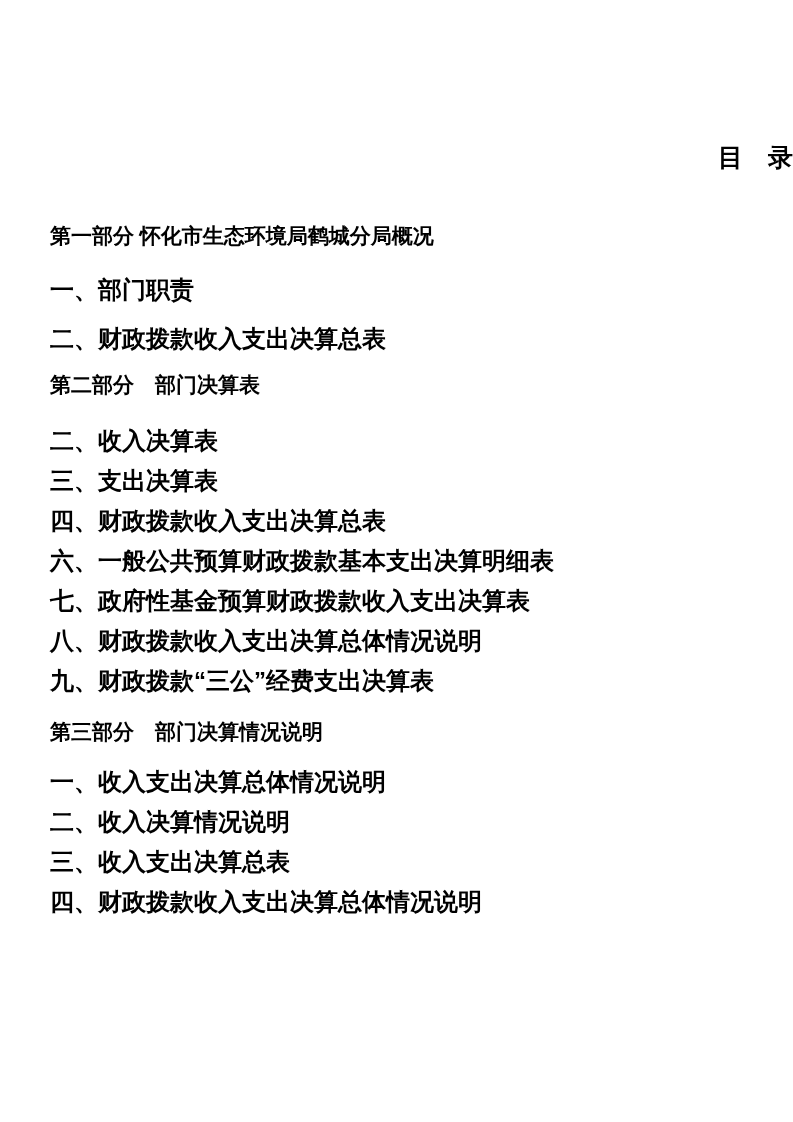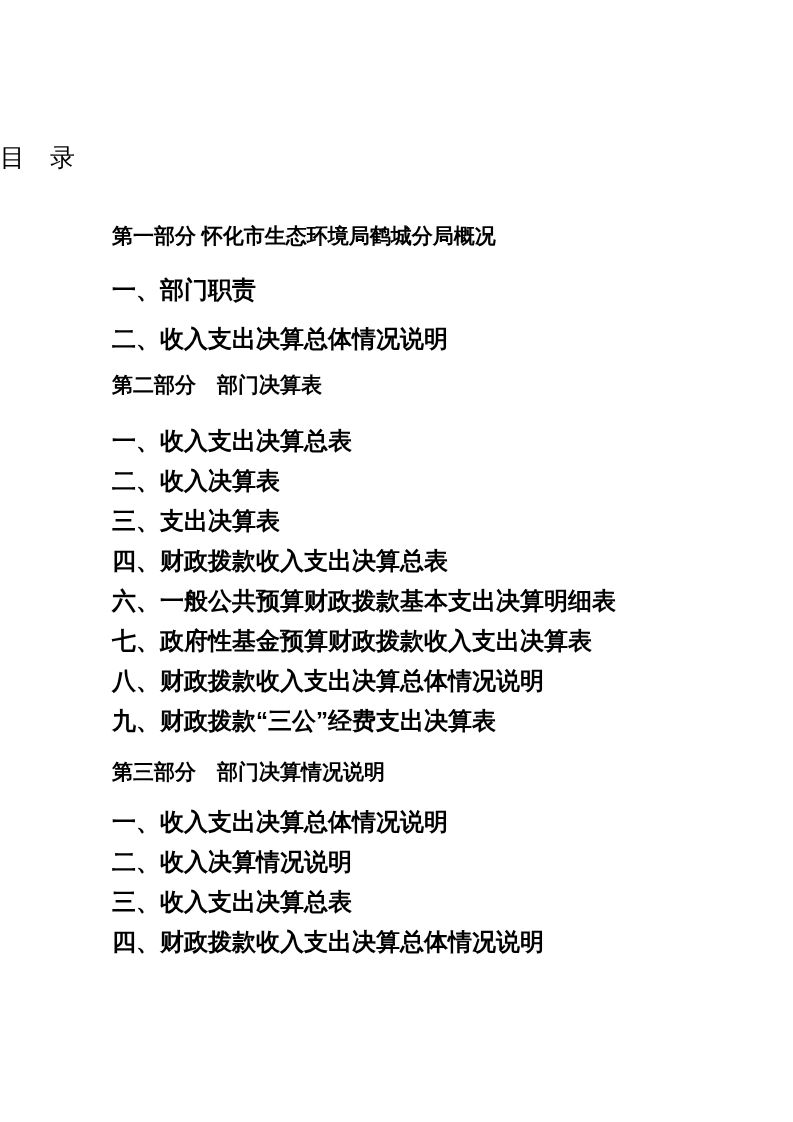--- a/index.html
+++ b/index.html
@@ -13,26 +13,26 @@
     background: #ffffff;
     color: #000000;
     font-family: "Liberation Sans", "DejaVu Sans", sans-serif;
     overflow: hidden;
     padding-top: 137px;
   }
   p { margin: 0; }
   .doc-title {
     margin: 0 0 39px 0;
     font-size: 25px;
-    font-weight: 400;
+    font-weight: 700;
     line-height: 40px;
-    text-align: left;
+    text-align: right;
   }
   .toc {
-    padding-left: 112px;
+    padding-left: 50px;
     padding-right: 60px;
   }
   .part-heading {
     font-size: 21px;
     font-weight: 600;
     line-height: 40px;
   }
   .toc-item {
     font-size: 24px;
     font-weight: 600;
@@ -51,26 +51,25 @@
 
 <div class="page">
 
   <h1 class="doc-title">目　录</h1>
 
   <div class="toc">
 
     <section class="sec sec-1">
       <p class="part-heading">第一部分 怀化市生态环境局鹤城分局概况</p>
       <p class="toc-item">一、部门职责</p>
-      <p class="toc-item">二、收入支出决算总体情况说明</p>
+      <p class="toc-item">二、财政拨款收入支出决算总表</p>
     </section>
 
     <section class="sec sec-2">
       <p class="part-heading">第二部分　部门决算表</p>
-      <p class="toc-item">一、收入支出决算总表</p>
       <p class="toc-item">二、收入决算表</p>
       <p class="toc-item">三、支出决算表</p>
       <p class="toc-item">四、财政拨款收入支出决算总表</p>
       <p class="toc-item">六、一般公共预算财政拨款基本支出决算明细表</p>
       <p class="toc-item">七、政府性基金预算财政拨款收入支出决算表</p>
       <p class="toc-item">八、财政拨款收入支出决算总体情况说明</p>
       <p class="toc-item">九、财政拨款“三公”经费支出决算表</p>
     </section>
 
     <section class="sec sec-3">

